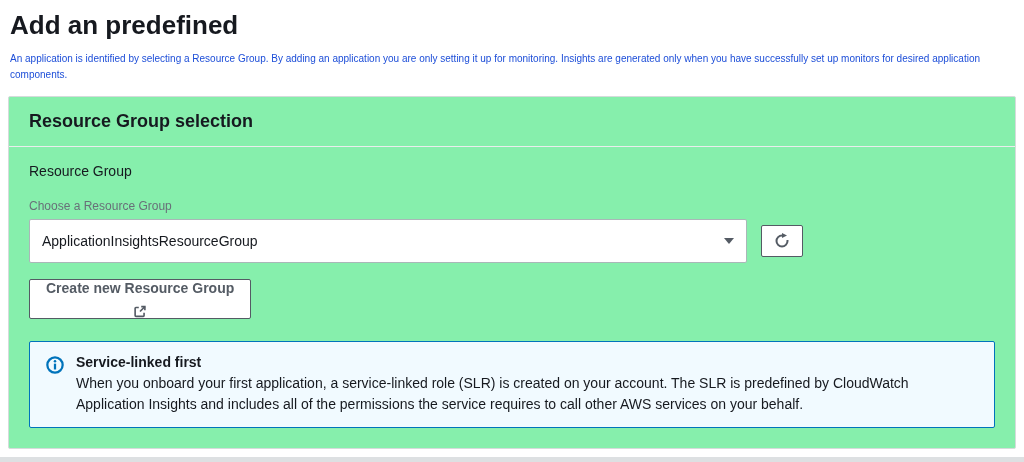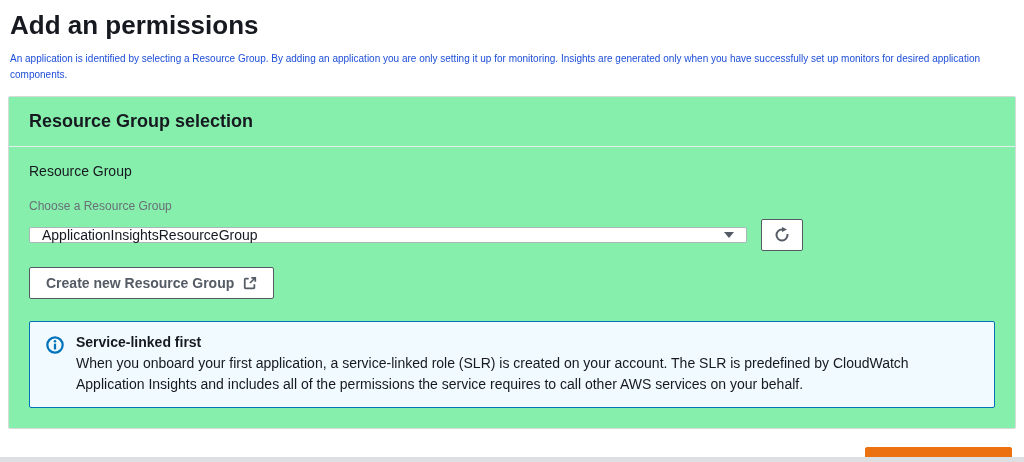--- a/index.html
+++ b/index.html
@@ -58,21 +58,21 @@
     color: #687078;
     margin: 20px 0 6px 0;
   }
   .select-row {
     display: flex;
     align-items: center;
     gap: 14px;
   }
   .select {
     width: 718px;
-    height: 16px;
+    height: 44px;
     border: 1px solid #aab7b8;
     border-radius: 2px;
     background: #fff;
     display: flex;
     align-items: center;
     justify-content: space-between;
     padding: 0 12px;
     font-size: 14px;
     color: #16191f;
     cursor: pointer;
@@ -98,28 +98,29 @@
   }
   .btn {
     font-family: "Liberation Sans", sans-serif;
     font-size: 14px;
     font-weight: 700;
     border-radius: 2px;
     cursor: pointer;
   }
   .btn-secondary {
     margin-top: 16px;
-    height: 32px;
+    height: 40px;
     padding: 0 16px;
     background: #fff;
     border: 1px solid #545b64;
     color: #545b64;
     display: inline-flex;
     align-items: center;
     gap: 9px;
+    flex-direction: column;
   }
   .flash {
     margin-top: 22px;
     border: 1px solid #0073bb;
     border-radius: 2px;
     background: #f1faff;
     padding: 12px 16px;
     display: flex;
     align-items: flex-start;
     gap: 12px;
@@ -170,21 +171,21 @@
     width: 1024px;
     height: 5px;
     background: #dde0e2;
   }
 </style>
 </head>
 <body>
 
 <div class="page">
 
-  <h1 class="page-title">Add an permissions</h1>
+  <h1 class="page-title">Add an predefined</h1>
 
   <p class="page-desc">An application is identified by selecting a Resource Group. By adding an application you are only setting it up for monitoring. Insights are generated only when you have successfully set up monitors for desired application components.</p>
 
   <div class="card">
     <div class="card-header">
       <h2>Resource Group selection</h2>
     </div>
     <div class="card-body">
 
       <div class="field-label">Resource Group</div>

